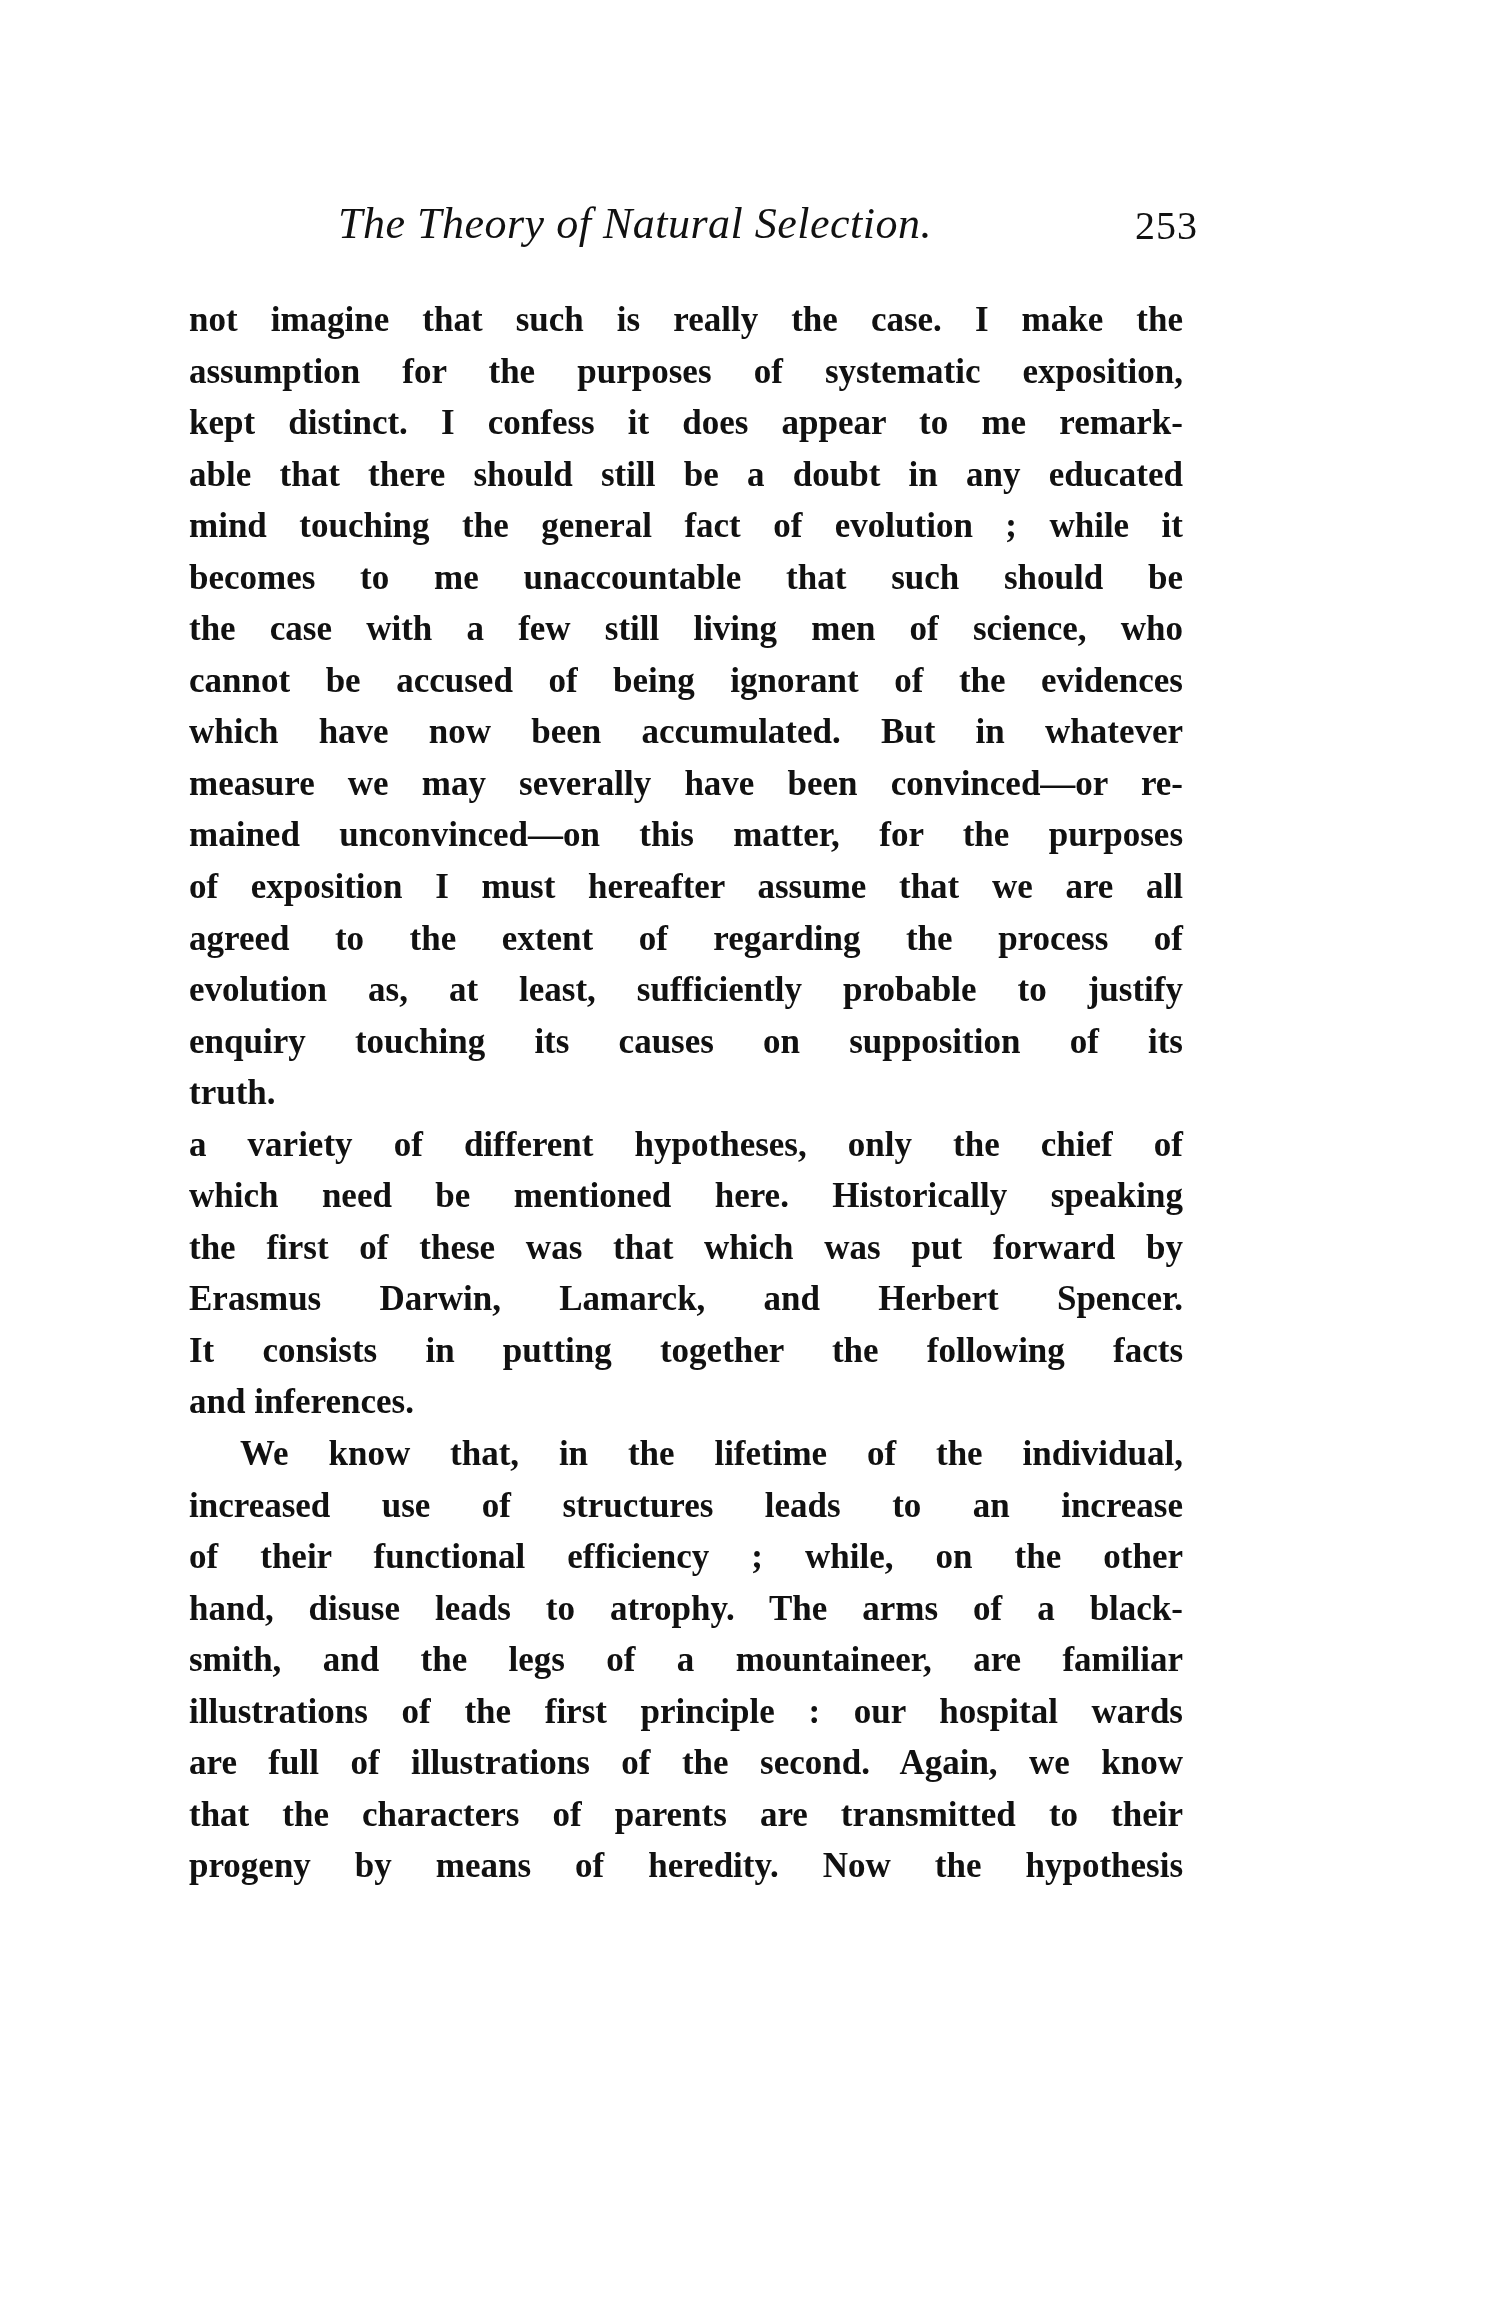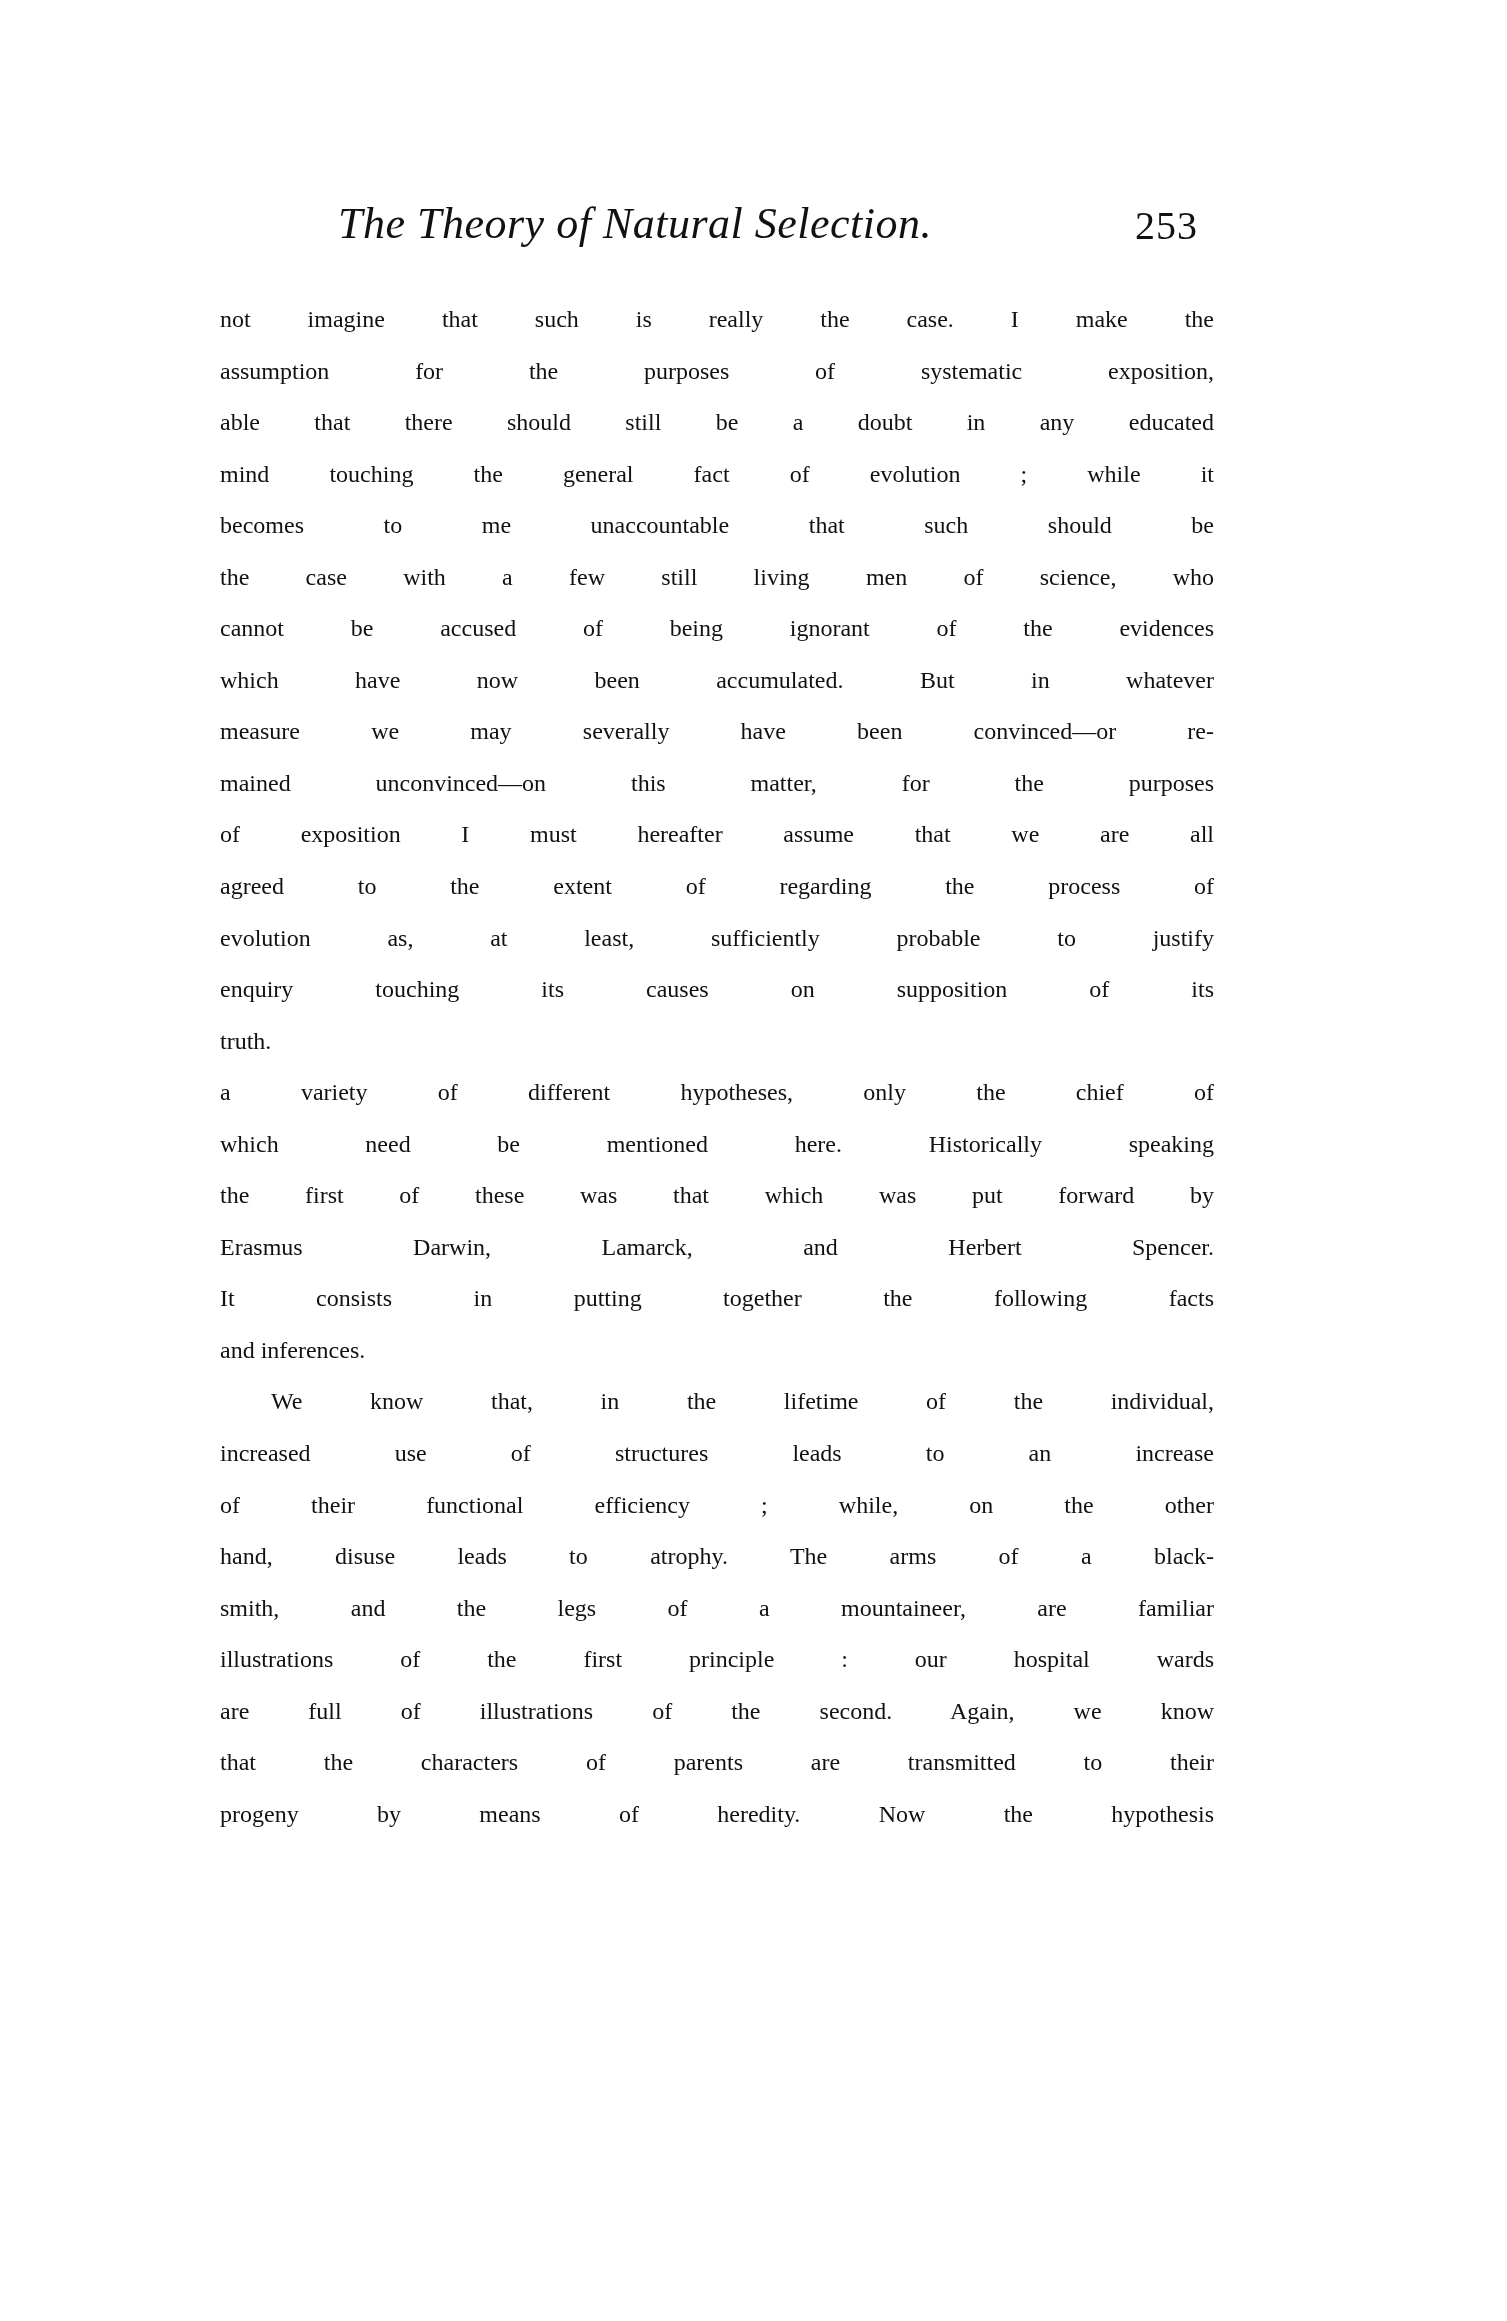--- a/index.html
+++ b/index.html
@@ -11,43 +11,44 @@
   }
   .running-title {
     position: absolute; left: 0; top: 0;
     font-style: italic; font-size: 44px; letter-spacing: 0.5px; line-height: 56px;
   }
   .page-number {
     position: absolute; right: 2px; top: 2px;
     font-size: 40px; line-height: 56px; letter-spacing: 1px; margin-left: 13px;
   }
   .body-text {
-    position: absolute; left: 220px; top: 294px; width: 994px;
+    position: absolute; left: 189px; top: 294px; width: 994px;
     font-family: "Liberation Serif", "DejaVu Serif", serif;
-    font-size: 24px; line-height: 51.56px;
+    font-size: 35px; line-height: 51.56px; font-weight: bold;
   }
   .line {
     display: block; height: 51.56px; white-space: nowrap;
     text-align: justify; text-align-last: justify; overflow: visible;
   }
   .line.last { text-align-last: left; }
   .line.indent { padding-left: 51px; }
 </style>
 </head>
 <body>
 
 <div class="page">
   <div class="running-head">
     <span class="running-title">The Theory of Natural Selection.</span>
     <span class="page-number">253</span>
   </div>
 
   <div class="body-text" id="body-text">
     <span class="line">not imagine that such is really the case.  I make the</span>
     <span class="line">assumption for the purposes of systematic exposition,</span>
+    <span class="line">kept distinct.  I confess it does appear to me remark-</span>
     <span class="line">able that there should still be a doubt in any educated</span>
     <span class="line">mind touching the general fact of evolution ; while it</span>
     <span class="line">becomes to me unaccountable that such should be</span>
     <span class="line">the case with a few still living men of science, who</span>
     <span class="line">cannot be accused of being ignorant of the evidences</span>
     <span class="line">which have now been accumulated.  But in whatever</span>
     <span class="line">measure we may severally have been convinced—or re-</span>
     <span class="line">mained unconvinced—on this matter, for the purposes</span>
     <span class="line">of exposition I must hereafter assume that we are all</span>
     <span class="line">agreed to the extent of regarding the process of</span>

